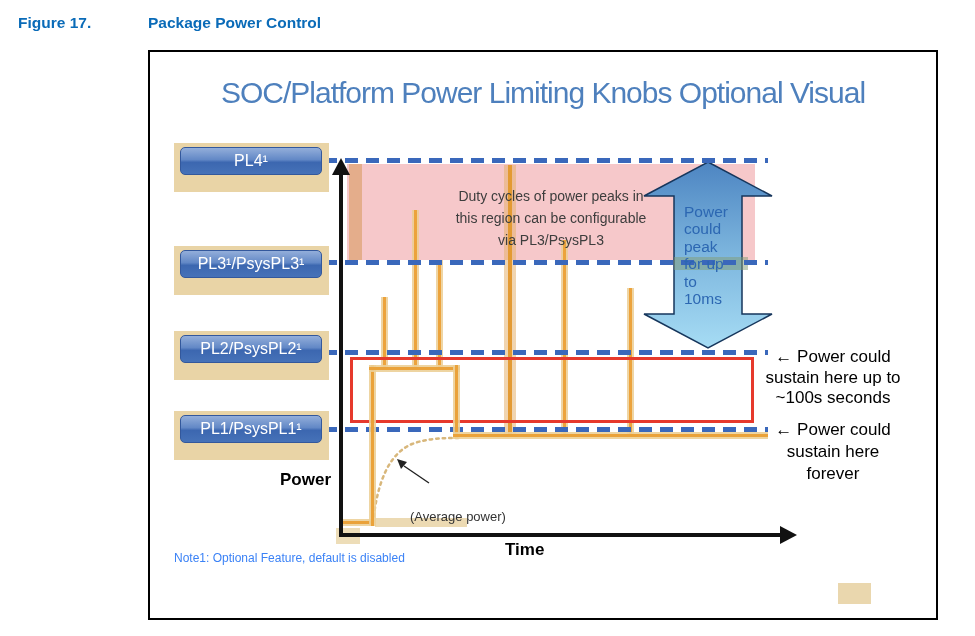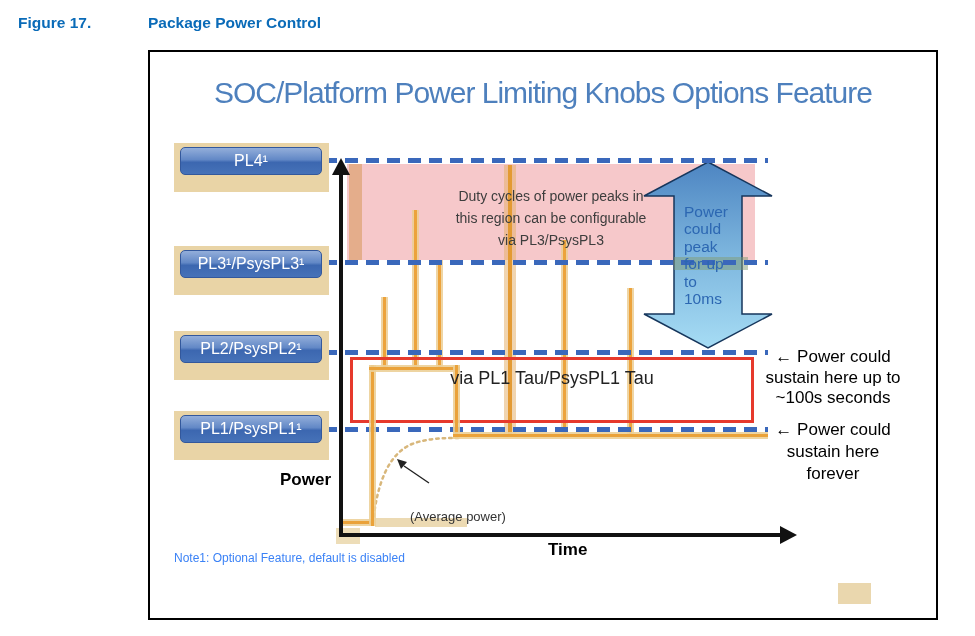--- a/index.html
+++ b/index.html
@@ -48,37 +48,37 @@
   #overlay{position:absolute;left:0;top:0;width:790px;height:570px;z-index:2;}
   
   .txt{position:absolute;z-index:8;}
   .txt span{display:block;}
   .duty-text{left:197px;top:133px;width:408px;text-align:center;font-size:14px;line-height:22px;color:#3d3d3d;}
   .tau-text{left:200px;top:316px;width:404px;text-align:center;font-size:18px;line-height:21px;color:#222;}
   .peak-text{left:534px;top:151px;width:72px;font-size:15.5px;line-height:17.4px;color:#2c67b2;}
   .sustain1{left:603px;top:295px;width:160px;text-align:center;font-size:17px;line-height:20.5px;color:#000;}
   .sustain2{left:603px;top:367px;width:160px;text-align:center;font-size:17px;line-height:22px;color:#000;}
   .power-label{left:130px;top:418px;font-size:17px;font-weight:bold;color:#000;}
-  .time-label{left:355px;top:488px;font-size:17px;font-weight:bold;color:#000;margin-left:43px;}
+  .time-label{left:355px;top:488px;font-size:17px;font-weight:bold;color:#000;}
   .avg-label{left:260px;top:424px;font-size:13px;color:#333;margin-top:33px;}
   .note-text{left:24px;top:499px;font-size:12px;color:#3b82f6;}
 </style>
 </head>
 <body>
 
 <div id="canvas">
 
   <div class="fig-caption">
     <span>Figure 17.</span>
     <span class="fig-title">Package Power Control</span>
   </div>
 
   <div id="frame">
 
-    <div class="diagram-title">SOC/Platform Power Limiting Knobs Options Feature</div>
+    <div class="diagram-title">SOC/Platform Power Limiting Knobs Optional Visual</div>
 
     <div class="pink-region"></div>
     <div class="tan-stripe"></div>
 
     <div class="tan-rect" style="left:225px;top:466px;width:92px;height:9px;opacity:.85;"></div>
     <div class="tan-rect" style="left:186px;top:476px;width:24px;height:16px;opacity:.8;"></div>
     <div class="tan-rect" style="left:688px;top:531px;width:33px;height:21px;background:#ead7ae;"></div>
 
     <svg id="overlay" viewBox="0 0 790 570">
       <defs>
@@ -137,21 +137,20 @@
       <div class="pl-face">PL1/PsysPL1¹</div>
     </div>
 
     <div class="txt duty-text">
       <span>Duty cycles of power peaks in</span>
       <span>this region can be configurable</span>
       <span>via PL3/PsysPL3</span>
     </div>
 
     <div class="txt tau-text">
-      <span>via PL1 Tau/PsysPL1 Tau</span>
     </div>
 
     <div class="txt peak-text">
       <span>Power</span>
       <span>could</span>
       <span>peak</span>
       <span>for up</span>
       <span>to</span>
       <span>10ms</span>
     </div>

